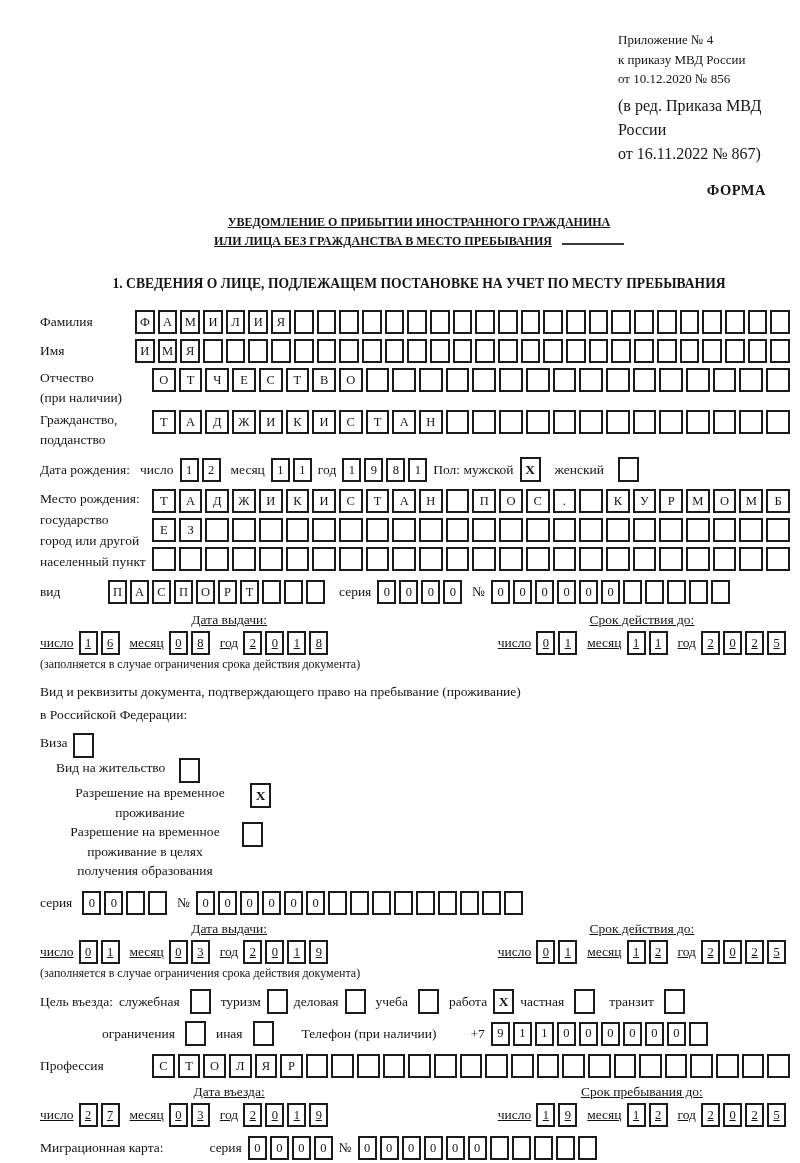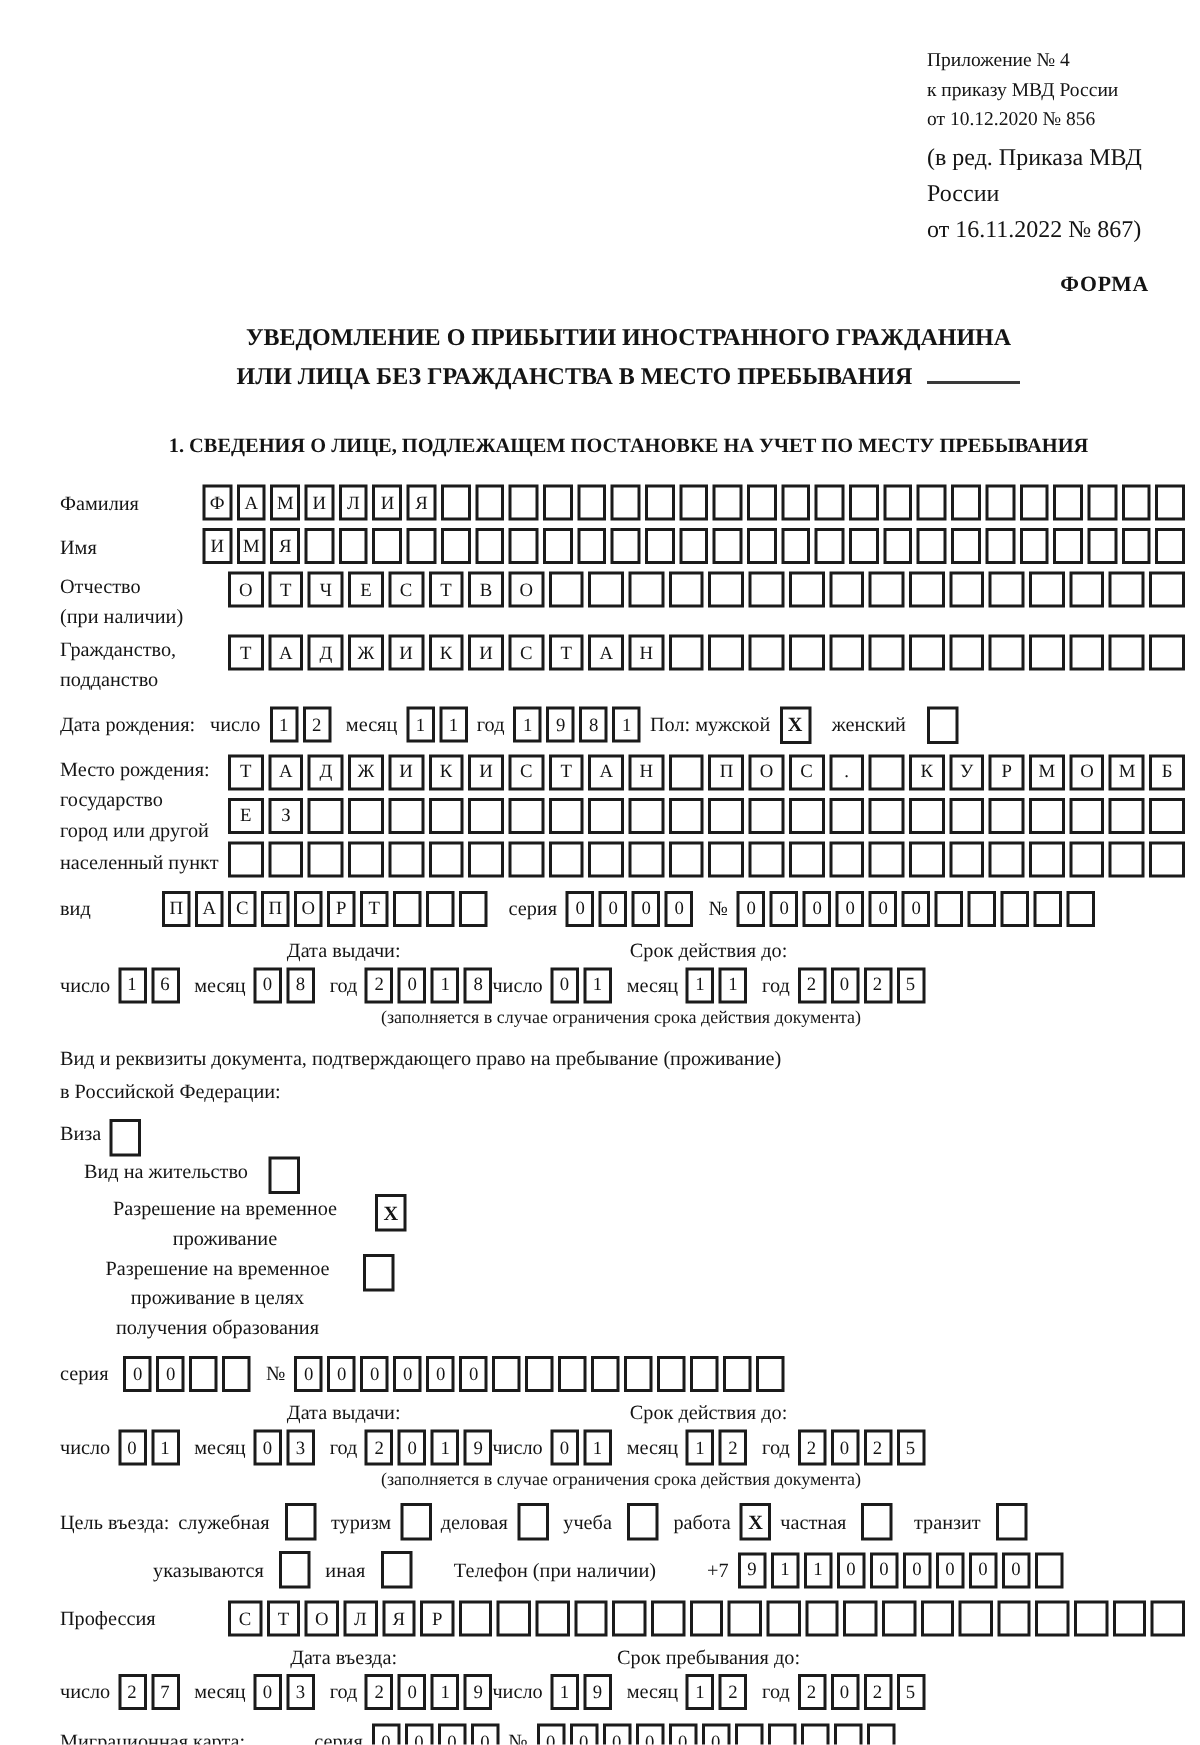--- a/index.html
+++ b/index.html
@@ -5,21 +5,21 @@
   html,body{margin:0;padding:0;background:#ffffff;}
   body{width:800px;height:1163px;overflow:hidden;color:#141414;
        font-family:"Liberation Serif","DejaVu Serif",serif;}
   .page{box-sizing:border-box;width:800px;height:1163px;padding:30px 2px 10px 40px;}
 
   
   .hdr{margin-left:578px;font-size:13px;line-height:1.5;}
   .hdr .sub{font-size:16px;margin-top:5px;line-height:1.5;}
   .forma{font-weight:bold;font-size:14.5px;text-align:right;margin:16px 32px 0 0;letter-spacing:.5px;}
 
-  .title{font-weight:bold;font-size:16px;text-align:center;line-height:1.65;margin-top:14px;}
+  .title{font-weight:bold;font-size:12px;text-align:center;line-height:1.65;margin-top:14px;text-decoration:underline;}
   .blank-line{display:inline-block;width:62px;height:.72em;border-bottom:2.5px solid #3a3a3a;margin-left:10px;}
   .sec-head{font-weight:bold;font-size:13.6px;text-align:center;margin-top:24px;}
 
   
   .row{display:flex;align-items:center;margin-top:5px;}
   .row-top{display:flex;align-items:flex-start;margin-top:5px;}
   .flabel{flex:none;font-size:13.5px;line-height:1.45;}
   .w95{width:95px;} .w112{width:112px;} .w105{width:105px;}
 
   
@@ -29,24 +29,24 @@
         width:19px;height:24px;border:2px solid #1b1b1b;margin-right:3px;
         font-size:12.5px;line-height:1;background:#fff;}
   .grid-full .cell{flex:1 1 0;width:auto;min-width:0;}
   .grid .cell:last-child{margin-right:0;}
 
   .cb{box-sizing:border-box;display:inline-flex;align-items:center;justify-content:center;
       width:21px;height:25px;border:2px solid #1b1b1b;font-size:13.5px;font-weight:bold;flex:none;}
 
   .ml6{margin-left:6px;} .ml10{margin-left:10px;} .ml14{margin-left:14px;}
   .lbl{font-size:13.5px;flex:none;}
-  .small-note{font-size:12px;text-align:center;margin:2px 10px 0 0;}
+  .small-note{font-size:12px;text-align:left;margin:2px 10px 0 0;}
 
   
-  .dates{display:flex;margin-top:8px;padding-right:12px;}
+  .dates{display:flex;justify-content:space-between;margin-top:8px;padding-right:12px;text-decoration:underline;}
   .dg{display:flex;flex-direction:column;}
   .dg-title{font-size:13.5px;text-align:center;margin-bottom:3px;}
   .dg-row{display:flex;align-items:center;}
   .dg-row .lbl{margin-right:5px;}
   .dg-row .grid{margin-right:10px;}
   .dg-row .grid:last-child{margin-right:0;}
 
   .para{font-size:13.5px;margin-top:9px;line-height:1.7;}
   .center-bold{font-weight:bold;font-size:13.5px;text-align:center;margin-top:7px;}
 
@@ -534,21 +534,21 @@
     <span class="cb ml10"></span>
     <span class="lbl ml10">работа</span>
     <span class="cb ml6">X</span>
     <span class="lbl ml6">частная</span>
     <span class="cb ml10"></span>
     <span class="lbl ml14">транзит</span>
     <span class="cb ml10"></span>
   </div>
 
   <div class="row" style="margin-top:7px;margin-left:62px;">
-    <span class="lbl">указываются</span>
+    <span class="lbl">ограничения</span>
     <span class="cb ml10"></span>
     <span class="lbl ml10">иная</span>
     <span class="cb ml10"></span>
     <span class="lbl" style="margin-left:28px;">Телефон (при наличии)</span>
     <span class="lbl" style="margin-left:34px;">+7</span>
     <span class="grid ml6">
         <span class="cell">9</span>
         <span class="cell">1</span>
         <span class="cell">1</span>
         <span class="cell">0</span>

